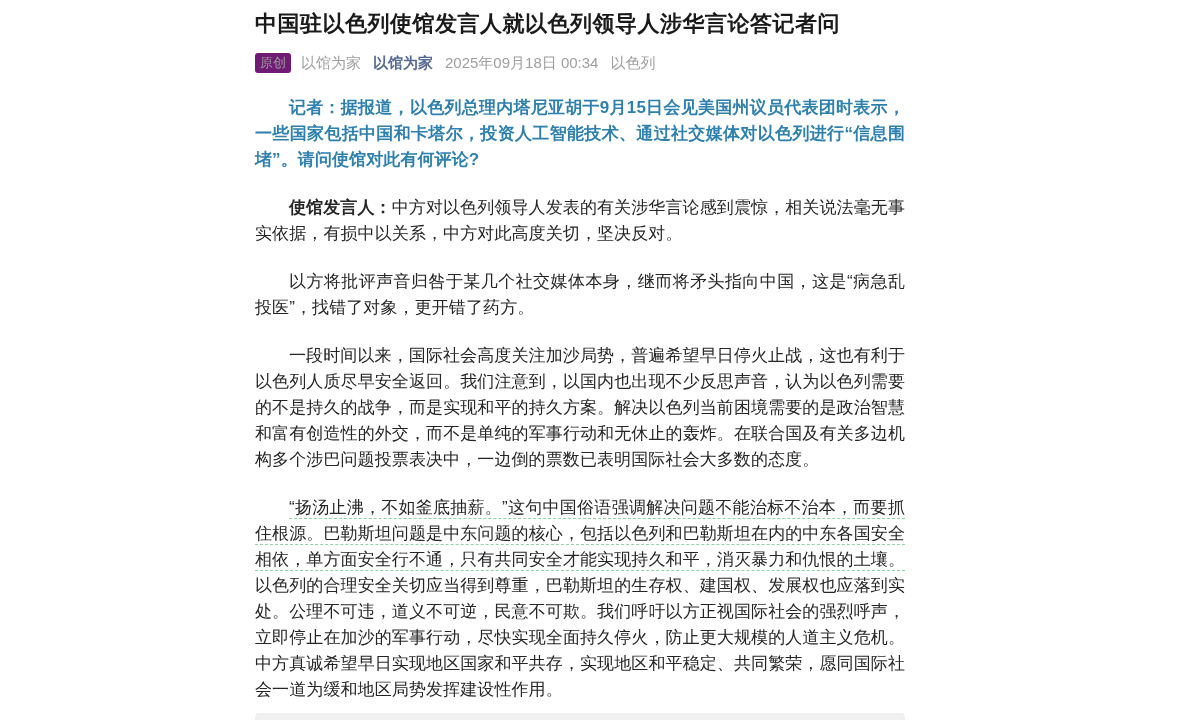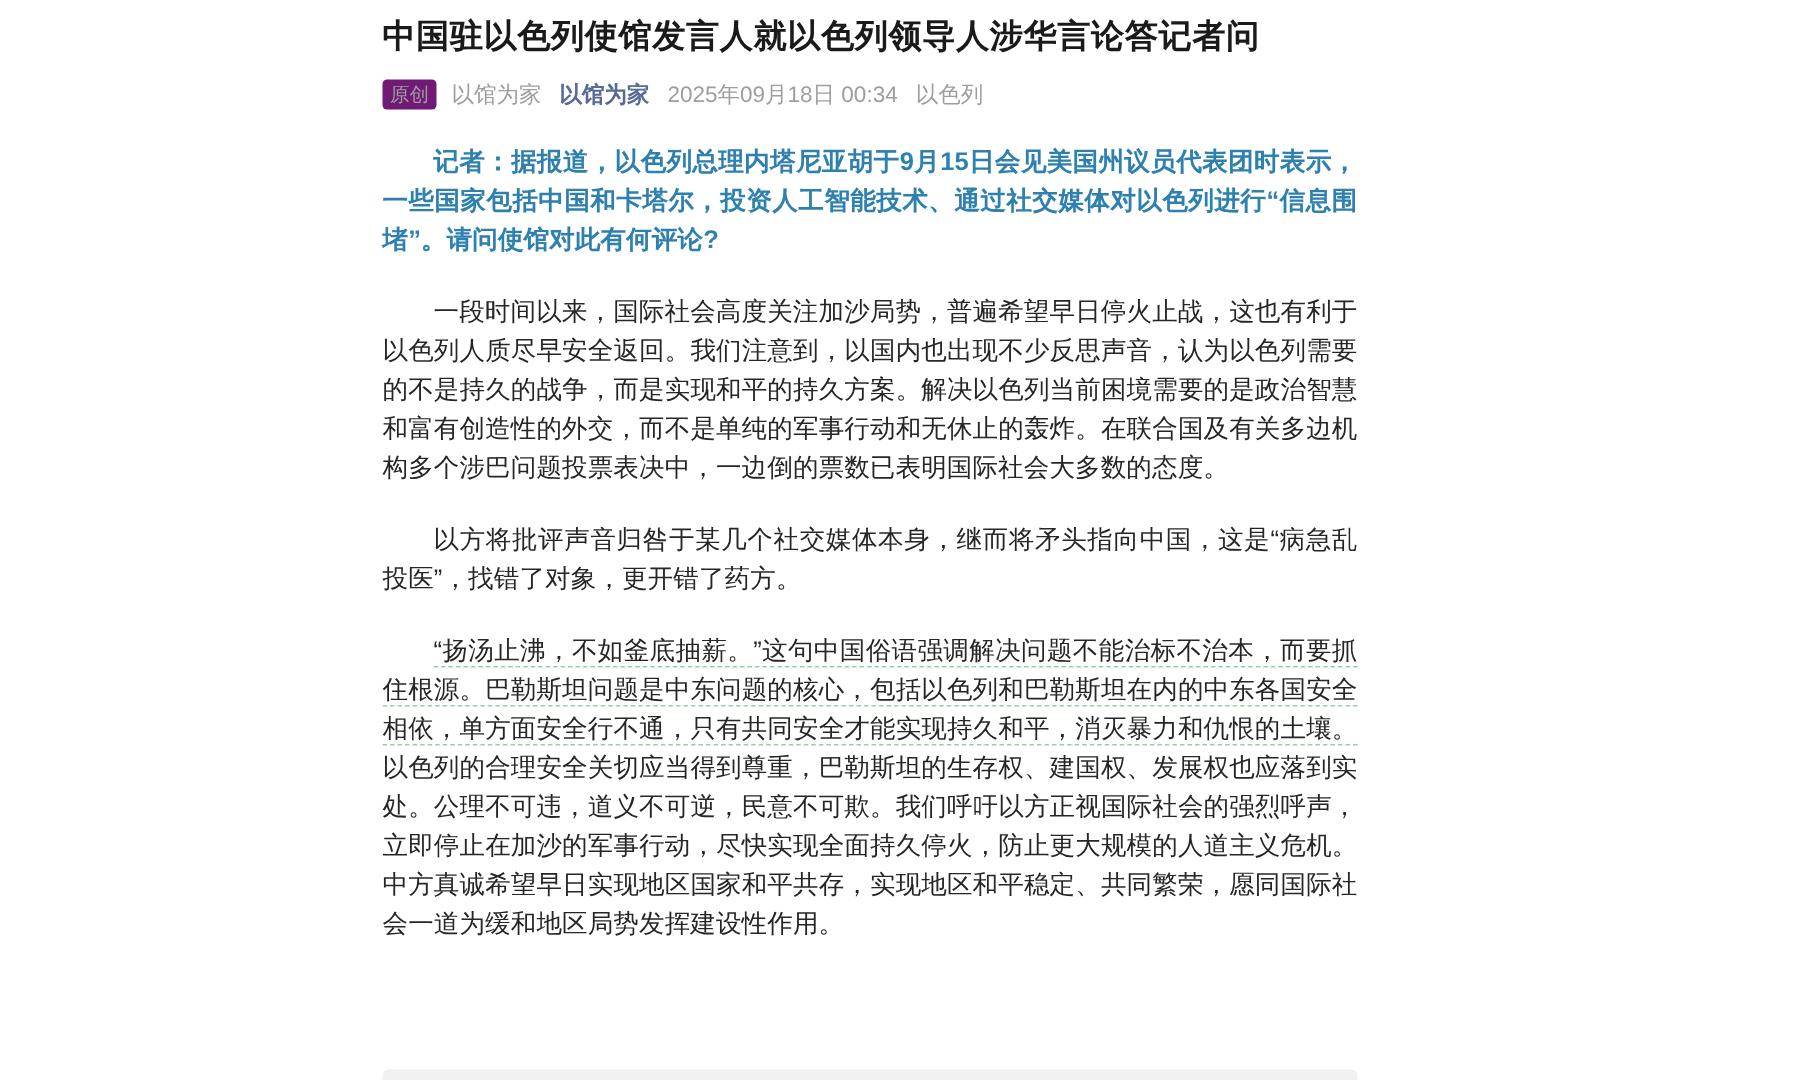--- a/index.html
+++ b/index.html
@@ -99,24 +99,25 @@
       <span class="meta-item">以馆为家</span>
       <span class="account-link">以馆为家</span>
       <span class="meta-item">2025年09月18日 00:34</span>
       <span class="meta-item">以色列</span>
     </div>
 
     <div class="article-body">
 
       <p class="q-paragraph">记者：据报道，以色列总理内塔尼亚胡于9月15日会见美国州议员代表团时表示，一些国家包括中国和卡塔尔，投资人工智能技术、通过社交媒体对以色列进行“信息围堵”。请问使馆对此有何评论?</p>
 
+      <p><span class="bold-lead">使馆发言人：</span><span>中方对以色列领导人发表的有关涉华言论感到震惊，相关说法毫无事实依据，有损中以关系，中方对此高度关切，坚决反对。</span></p>
+
+      <p>以方将批评声音归咎于某几个社交媒体本身，继而将矛头指向中国，这是“病急乱投医”，找错了对象，更开错了药方。</p>
 
       <p>一段时间以来，国际社会高度关注加沙局势，普遍希望早日停火止战，这也有利于以色列人质尽早安全返回。我们注意到，以国内也出现不少反思声音，认为以色列需要的不是持久的战争，而是实现和平的持久方案。解决以色列当前困境需要的是政治智慧和富有创造性的外交，而不是单纯的军事行动和无休止的轰炸。在联合国及有关多边机构多个涉巴问题投票表决中，一边倒的票数已表明国际社会大多数的态度。</p>
-
-      <p>以方将批评声音归咎于某几个社交媒体本身，继而将矛头指向中国，这是“病急乱投医”，找错了对象，更开错了药方。</p>
 
       <p><span class="dashed-underline">“扬汤止沸，不如釜底抽薪。”这句中国俗语强调解决问题不能治标不治本，而要抓住根源。巴勒斯坦问题是中东问题的核心，包括以色列和巴勒斯坦在内的中东各国安全相依，单方面安全行不通，只有共同安全才能实现持久和平，消灭暴力和仇恨的土壤。</span><span>以色列的合理安全关切应当得到尊重，巴勒斯坦的生存权、建国权、发展权也应落到实处。公理不可违，道义不可逆，民意不可欺。我们呼吁以方正视国际社会的强烈呼声，立即停止在加沙的军事行动，尽快实现全面持久停火，防止更大规模的人道主义危机。中方真诚希望早日实现地区国家和平共存，实现地区和平稳定、共同繁荣，愿同国际社会一道为缓和地区局势发挥建设性作用。</span></p>
 
     </div>
   </div>
 
   <div class="next-section-strip"></div>
 </div>
 
 </body></html>

